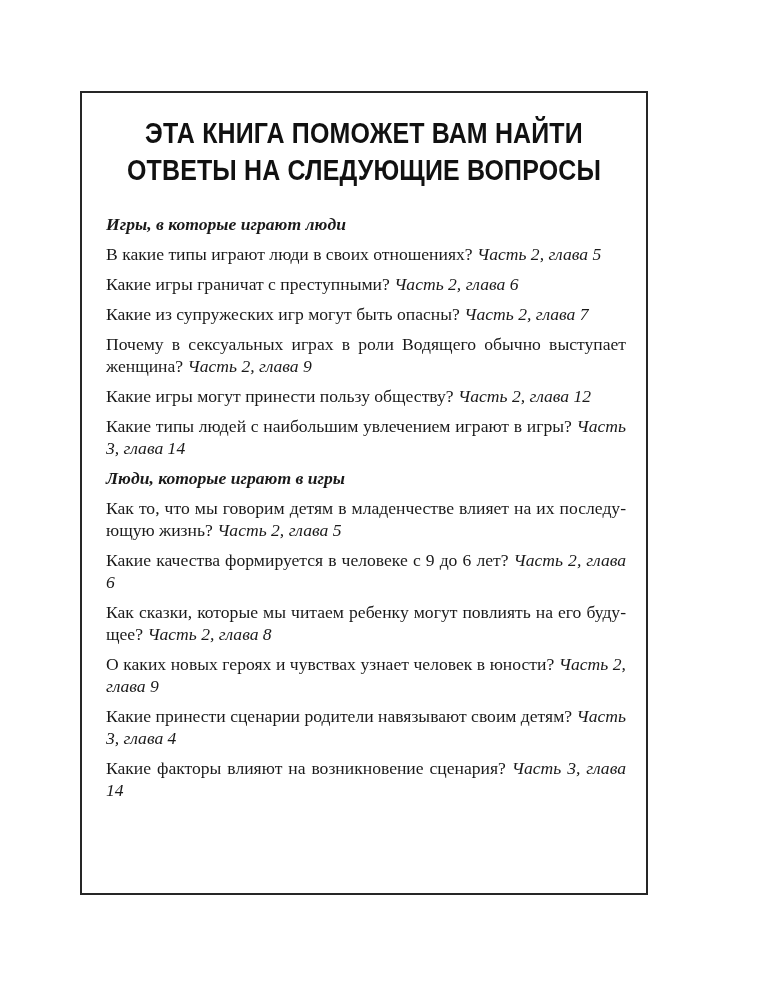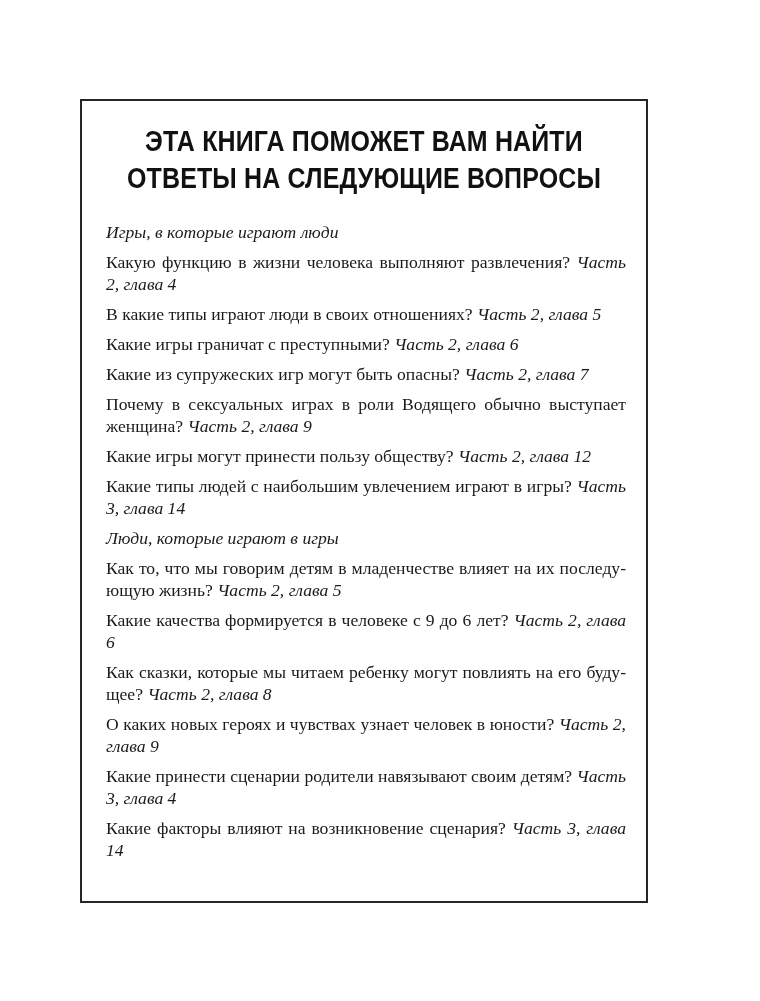--- a/index.html
+++ b/index.html
@@ -11,21 +11,21 @@
     width: 760px;
     height: 1001px;
     position: relative;
     overflow: hidden;
     font-family: "Liberation Serif", "DejaVu Serif", serif;
     color: #1a1a1a;
   }
   .frame {
     position: absolute;
     left: 80px;
-    top: 99px;
+    top: 91px;
     width: 564px;
     height: 800px;
     border: 2.5px solid #262626;
     box-sizing: content-box;
   }
   .title {
     position: absolute;
     left: 0;
     right: 0;
     top: 22px;
@@ -44,41 +44,41 @@
     position: absolute;
     left: 24px;
     right: 20px;
     top: 120px;
     font-size: 17.6px;
     line-height: 22px;
   }
   .section-head {
     font-style: italic;
     margin: 0 0 8px 0;
+    font-weight: bold;
   }
   .q {
     margin: 0 0 8px 0;
     text-align: justify;
   }
   .q .ref { font-style: italic; }
 </style>
 </head>
 <body>
 
 <div class="frame">
   <div class="title">
     <span>ЭТА КНИГА ПОМОЖЕТ ВАМ НАЙТИ</span>
     <span>ОТВЕТЫ НА СЛЕДУЮЩИЕ ВОПРОСЫ</span>
   </div>
 
   <div class="content">
 
     <div>
       <p class="section-head">Игры, в которые играют люди</p>
-      <p class="q"><span>Какую функцию в жизни человека выполняют развлечения?</span> <span class="ref">Часть 2, глава 4</span></p>
       <p class="q"><span>В какие типы играют люди в своих отношениях?</span> <span class="ref">Часть 2, глава 5</span></p>
       <p class="q"><span>Какие игры граничат с преступными?</span> <span class="ref">Часть 2, глава 6</span></p>
       <p class="q"><span>Какие из супружеских игр могут быть опасны?</span> <span class="ref">Часть 2, глава 7</span></p>
       <p class="q"><span>Почему в сексуальных играх в роли Водящего обычно выступает жен­щина?</span> <span class="ref">Часть 2, глава 9</span></p>
       <p class="q"><span>Какие игры могут принести пользу обществу?</span> <span class="ref">Часть 2, глава 12</span></p>
       <p class="q"><span>Какие типы людей с наибольшим увлечением играют в игры?</span> <span class="ref">Часть 3, глава 14</span></p>
     </div>
 
     <div>
       <p class="section-head">Люди, которые играют в игры</p>

